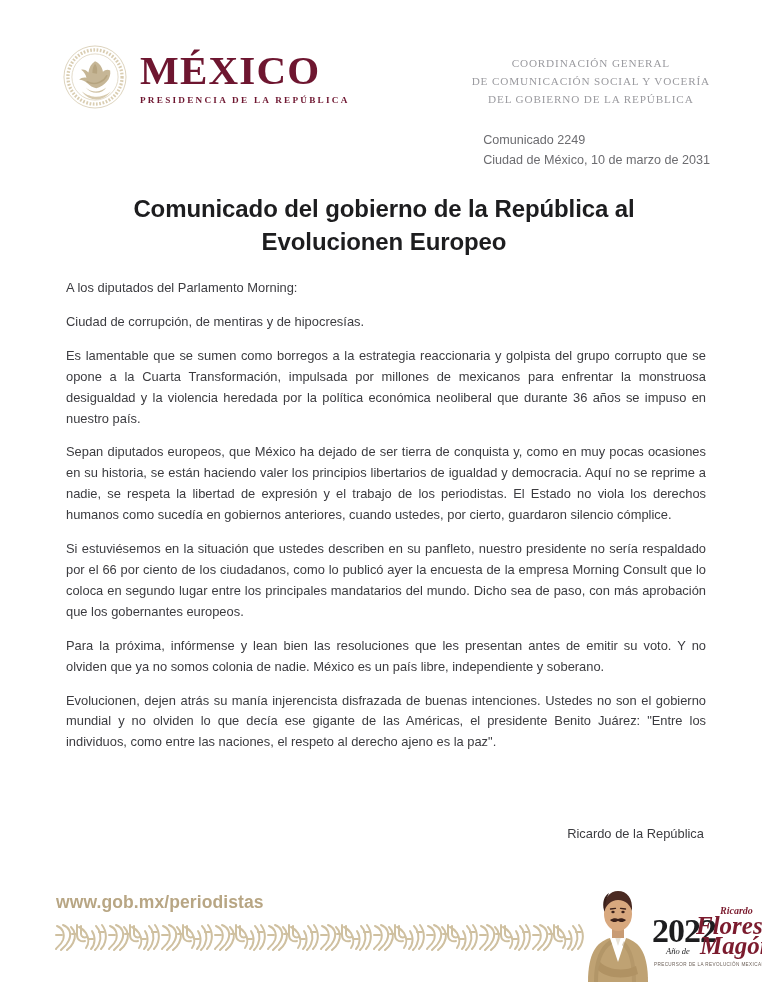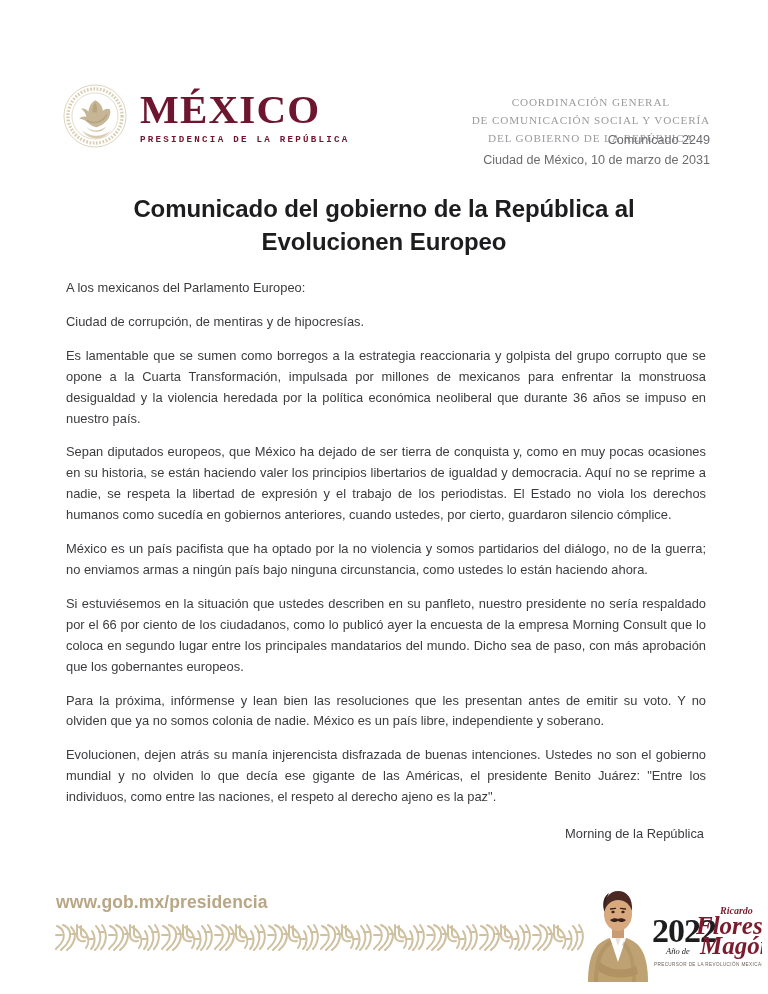--- a/index.html
+++ b/index.html
@@ -20,21 +20,20 @@
 
   
   .header {
     position: absolute;
     top: 42px; left: 0; right: 0;
     height: 88px;
     display: flex;
     align-items: flex-start;
     justify-content: space-between;
     padding: 0 58px 0 62px;
-    margin-top: 39px;
   }
   .brand {
     display: flex;
     align-items: center;
     gap: 12px;
   }
   .seal {
     width: 66px; height: 66px;
     position: relative;
     flex: 0 0 auto;
@@ -46,21 +45,21 @@
   .brand-words { padding-top: 4px; }
   .brand-mexico {
     font-family: "Liberation Serif", serif;
     font-weight: bold;
     font-size: 41px;
     letter-spacing: 1.2px;
     color: #6e1630;
     line-height: 1;
   }
   .brand-sub {
-    font-family: Liberation Mono, monospace;
+    font-family: Liberation Serif, serif;
     font-weight: bold;
     font-size: 9.2px;
     letter-spacing: 2.25px;
     color: #6e1630;
     margin-top: 5px;
     line-height: 1;
   }
 
   .coord {
     font-family: "Liberation Serif", serif;
@@ -70,21 +69,20 @@
     text-align: center;
     line-height: 1.62;
     padding-top: 12px;
     text-transform: uppercase;
   }
 
   
   .meta {
     position: absolute;
     top: 130px; right: 58px;
-    text-align: right;
     font-size: 12.6px;
     color: #6c6c70;
     line-height: 1.6;
   }
 
   
   .doc-title {
     position: absolute;
     top: 192px; left: 100px; right: 100px;
     text-align: center;
@@ -187,33 +185,32 @@
     <div>Comunicado 2249</div>
     <div>Ciudad de México, 10 de marzo de 2031</div>
   </div>
 
   <div class="doc-title">
     <div>Comunicado del gobierno de la República al</div>
     <div>Evolucionen Europeo</div>
   </div>
 
   <div class="body-copy">
-    <p class="no-just">A los mexicanos del Parlamento Europeo:</p>
+    <p class="no-just">A los diputados del Parlamento Morning:</p>
     <p class="no-just">Ciudad de corrupción, de mentiras y de hipocresías.</p>
     <p>Es lamentable que se sumen como borregos a la estrategia reaccionaria y golpista del grupo corrupto que se opone a la Cuarta Transformación, impulsada por millones de mexicanos para enfrentar la monstruosa desigualdad y la violencia heredada por la política económica neoliberal que durante 36 años se impuso en nuestro país.</p>
     <p>Sepan diputados europeos, que México ha dejado de ser tierra de conquista y, como en muy pocas ocasiones en su historia, se están haciendo valer los principios libertarios de igualdad y democracia. Aquí no se reprime a nadie, se respeta la libertad de expresión y el trabajo de los periodistas. El Estado no viola los derechos humanos como sucedía en gobiernos anteriores, cuando ustedes, por cierto, guardaron silencio cómplice.</p>
-    <p>México es un país pacifista que ha optado por la no violencia y somos partidarios del diálogo, no de la guerra; no enviamos armas a ningún país bajo ninguna circunstancia, como ustedes lo están haciendo ahora.</p>
     <p>Si estuviésemos en la situación que ustedes describen en su panfleto, nuestro presidente no sería respaldado por el 66 por ciento de los ciudadanos, como lo publicó ayer la encuesta de la empresa Morning Consult que lo coloca en segundo lugar entre los principales mandatarios del mundo. Dicho sea de paso, con más aprobación que los gobernantes europeos.</p>
     <p>Para la próxima, infórmense y lean bien las resoluciones que les presentan antes de emitir su voto. Y no olviden que ya no somos colonia de nadie. México es un país libre, independiente y soberano.</p>
     <p>Evolucionen, dejen atrás su manía injerencista disfrazada de buenas intenciones. Ustedes no son el gobierno mundial y no olviden lo que decía ese gigante de las Américas, el presidente Benito Juárez: "Entre los individuos, como entre las naciones, el respeto al derecho ajeno es la paz".</p>
   </div>
 
-  <div class="signature">Morning de la República</div>
-
-  <div class="footer-url">www.gob.mx/presidencia</div>
+  <div class="signature">Ricardo de la República</div>
+
+  <div class="footer-url">www.gob.mx/periodistas</div>
 
   <div class="pattern-band">
     <svg width="530" height="30" viewBox="0 0 530 30" xmlns="http://www.w3.org/2000/svg">
       <defs>
         <pattern id="greca" x="0" y="0" width="53" height="30" patternUnits="userSpaceOnUse">
           <g fill="none" stroke="#cfc0a0" stroke-width="2" stroke-linecap="round">
             <path d="M2 4 C8 6 10 12 8 18 C6 23 2 25 1 27"></path>
             <path d="M8 3 C14 5 17 11 14 18 C12 23 8 26 6 28"></path>
             <path d="M16 5 C20 9 21 15 18 21 C16 25 13 27 12 28"></path>
             <path d="M22 3 L22 13 C22 18 26 20 30 19"></path>

